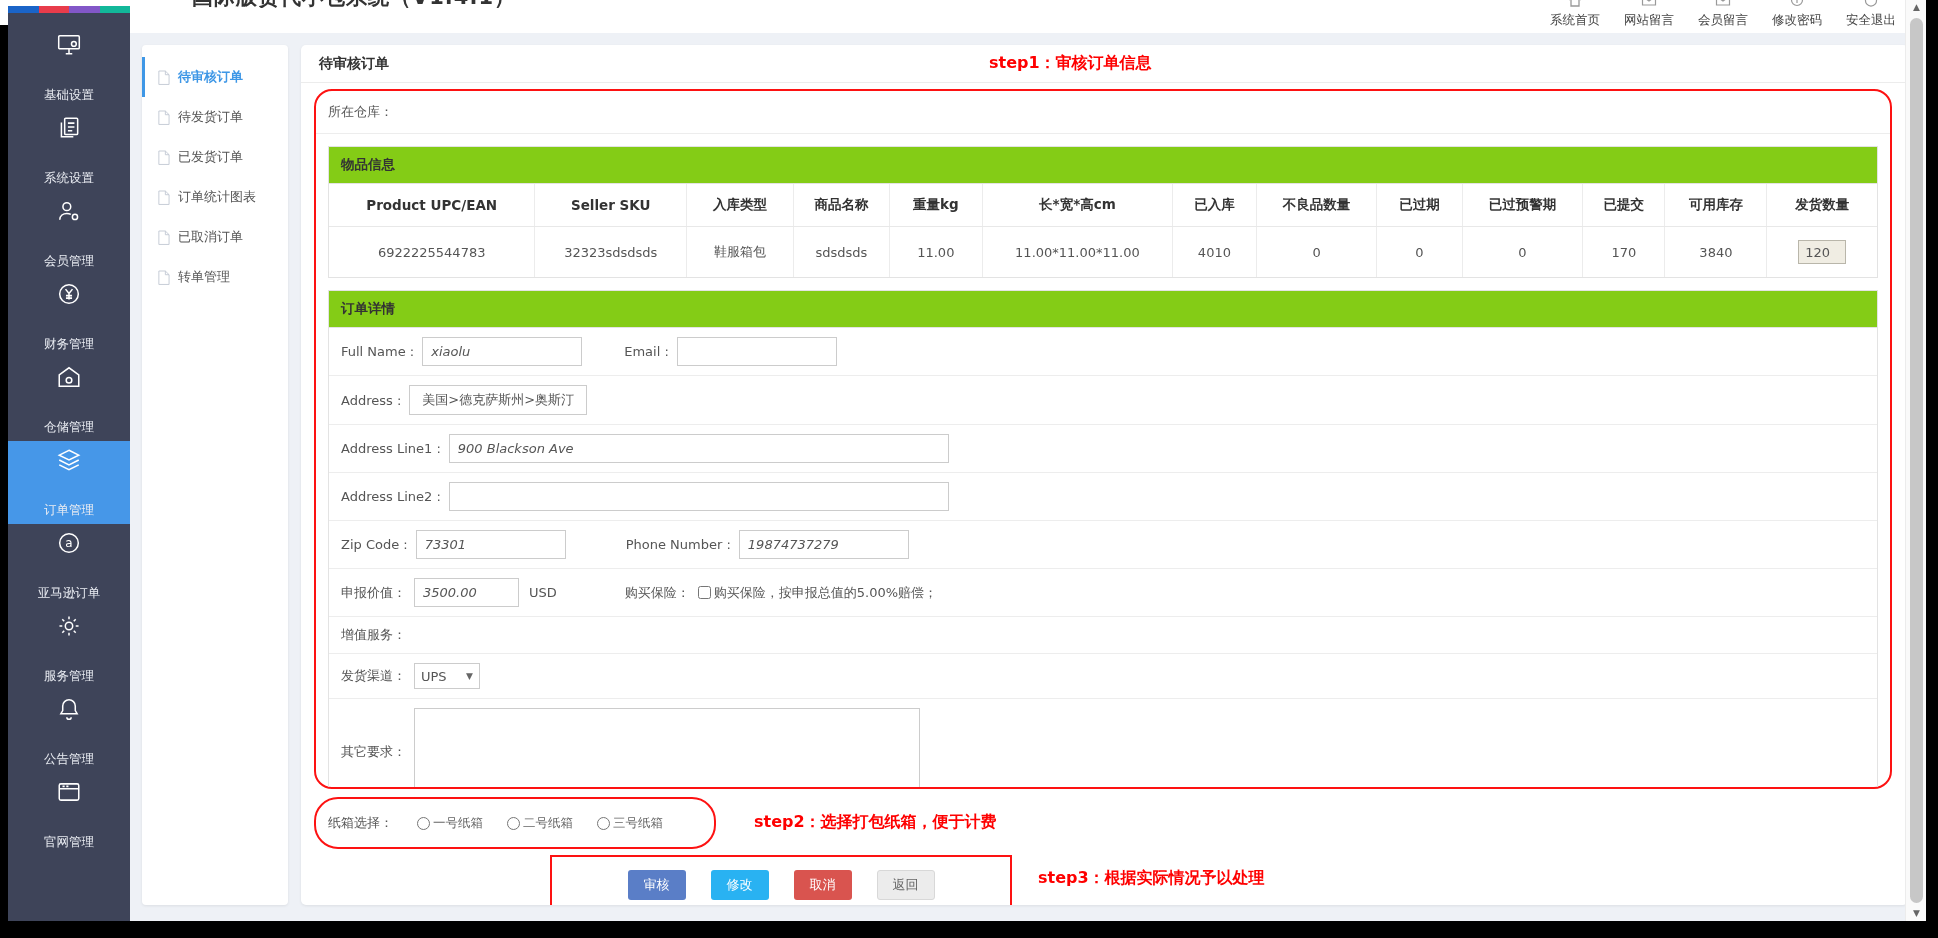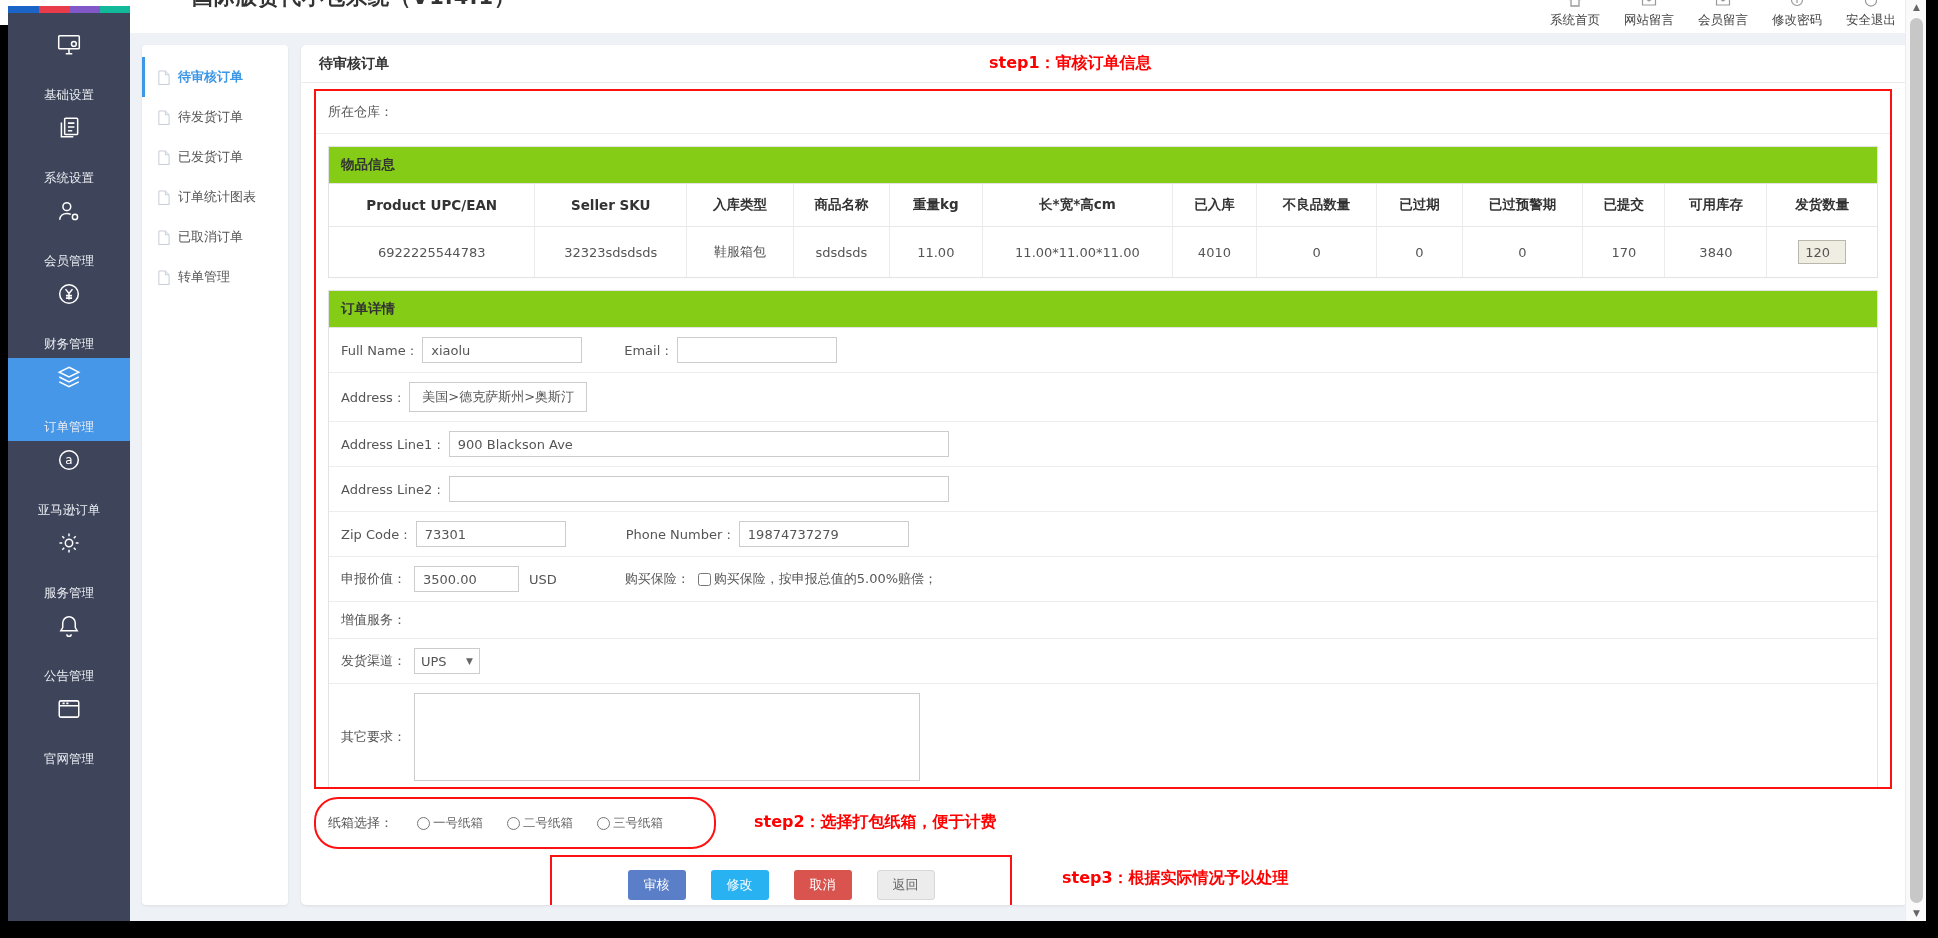--- a/index.html
+++ b/index.html
@@ -36,53 +36,53 @@
            font-size:13px;color:#555;cursor:pointer;}
   .sm-item.active{border-left-color:#3e97e6;color:#3e97e6;font-weight:bold;}
   
   .main{position:absolute;left:301px;top:45px;width:1607px;height:860px;background:#fff;border-radius:5px;
         box-shadow:0 1px 3px rgba(0,0,0,.08);box-sizing:border-box;overflow:hidden;z-index:2;}
   .main-header{height:37px;border-bottom:1px solid #ececec;position:relative;}
   .main-title{line-height:37px;padding-left:18px;font-size:14px;font-weight:bold;color:#333;}
   .step-note{font-size:16px;font-weight:bold;color:#fe0000;white-space:nowrap;}
   .step1{position:absolute;left:688px;top:8px;}
   .redbox{border:2px solid #fd1212;box-sizing:border-box;}
-  .big-box{margin:6px 16px 0 13px;height:700px;overflow:hidden;}
+  .big-box{margin:6px 16px 0 13px;height:700px;overflow:hidden;border-radius:18px;}
   .row-warehouse{padding:12px 12px;border-bottom:1px solid #ededed;font-size:13px;color:#555;}
   .section{margin:12px;border:1px solid #e3e3e3;}
   .section-title{padding:9px 12px;font-size:13.5px;font-weight:bold;color:#333;background:#84cc16;border-bottom:1px solid #e3e3e3;}
   table{width:100%;border-collapse:collapse;table-layout:fixed;}
   th{padding:12px 3px;font-size:13.5px;color:#333;text-align:center;border-bottom:1px solid #e8e8e8;border-right:1px solid #ececec;overflow:hidden;}
   td{padding:13px 3px;font-size:13px;color:#555;text-align:center;border-right:1px solid #ececec;overflow:hidden;}
   th:last-child,td:last-child{border-right:none;}
   .qty-input{width:48px;height:24px;background:#f0ede3;border:1px solid #b9b6aa;font-size:13px;color:#555;padding:0 6px;box-sizing:border-box;font-family:inherit;}
   .form-row{display:flex;align-items:center;padding:9px 12px;border-bottom:1px solid #ededed;font-size:13px;color:#555;}
   .form-row:last-child{border-bottom:none;}
   .flabel{margin-right:8px;white-space:nowrap;}
-  input.txt{height:14px;border:1px solid #ccc;padding:12px 8px;font-size:13px;color:#555;box-sizing:border-box;font-family:inherit;}
+  input.txt{height:29px;border:1px solid #ccc;padding:0 8px;font-size:13px;color:#555;box-sizing:border-box;font-family:inherit;font-style:italic;}
   .w160{width:160px}.w500{width:500px}.w150{width:150px}.w170{width:170px}.w105{width:105px}
   .sp1{width:42px}.sp2{width:60px}
   .addr-box{border:1px solid #ccc;height:28px;line-height:28px;padding:0 12px;font-size:13px;color:#555;}
   .sel{width:66px;height:26px;border:1px solid #ccc;display:flex;align-items:center;justify-content:space-between;
        padding:0 6px;font-size:13px;color:#555;cursor:pointer;box-sizing:border-box;}
   .caret{font-size:9px;color:#666;}
   textarea.other{width:500px;height:82px;border:1px solid #ccc;resize:none;font-family:inherit;}
   .chk{width:13px;height:13px;margin:0 3px 0 0;vertical-align:-2px;}
   .ins-group{margin-left:60px;display:flex;align-items:center;}
   .carton-row{position:relative;margin:8px 0 0 13px;height:52px;}
   .carton-box{width:402px;height:52px;display:flex;align-items:center;padding:0 12px;gap:24px;font-size:13px;color:#555;border-radius:24px;}
   .radio-opt{display:flex;align-items:center;gap:3px;font-size:12.5px;color:#666;cursor:pointer;}
   .radio-opt input{width:13px;height:13px;margin:0;}
   .step2{position:absolute;left:440px;top:15px;}
   .buttons-row{position:relative;margin:6px 0 0 249px;height:47px;}
   .buttons-box{width:462px;height:59px;display:flex;align-items:center;justify-content:center;gap:25px;}
   .btn{width:58px;height:30px;border:none;border-radius:3px;color:#fff;font-size:13px;cursor:pointer;font-family:inherit;}
   .btn-audit{background:#5a7ec7}.btn-modify{background:#29b2f2}.btn-cancel{background:#d9544f}
   .btn-back{background:#ececec;color:#666;border:1px solid #d8d8d8;box-sizing:border-box;}
-  .step3{position:absolute;left:512px;top:13px;}
+  .step3{position:absolute;left:488px;top:13px;}
 </style>
 </head>
 <body>
 
 <div class="topbar">
   <div class="app-title">国际版货代小包系统（V1.4.1）</div>
   <div class="topnav">
     <div class="tn-item">
       <span class="tn-ico">
           <svg width="16" height="16" viewBox="0 0 16 16">
@@ -159,20 +159,27 @@
         <circle cx="17.5" cy="17.5" r="2.4"></circle>
       </svg>
     <span class="sb-label">会员管理</span>
   </div>
   <div class="sb-item">
     <svg viewBox="0 0 24 24" fill="none" stroke="#fff" stroke-width="1.4">
         <circle cx="12" cy="12" r="8.6"></circle>
         <path d="M8.8 7.5l3.2 4 3.2-4M12 11.5v5.5M9.2 13.5h5.6M9.2 15.8h5.6"></path>
       </svg>
     <span class="sb-label">财务管理</span>
+  </div>
+  <div class="sb-item">
+    <svg viewBox="0 0 24 24" fill="none" stroke="#fff" stroke-width="1.4">
+        <path d="M3 10l9-6.5L21 10v10.5H3z"></path>
+        <circle cx="12" cy="15" r="2.6"></circle>
+      </svg>
+    <span class="sb-label">仓储管理</span>
   </div>
   <div class="sb-item active">
     <svg viewBox="0 0 24 24" fill="none" stroke="#fff" stroke-width="1.4">
         <path d="M12 3l9 4.5-9 4.5-9-4.5z"></path>
         <path d="M3 12l9 4.5 9-4.5"></path>
         <path d="M3 16.5L12 21l9-4.5"></path>
       </svg>
     <span class="sb-label">订单管理</span>
   </div>
   <div class="sb-item">

